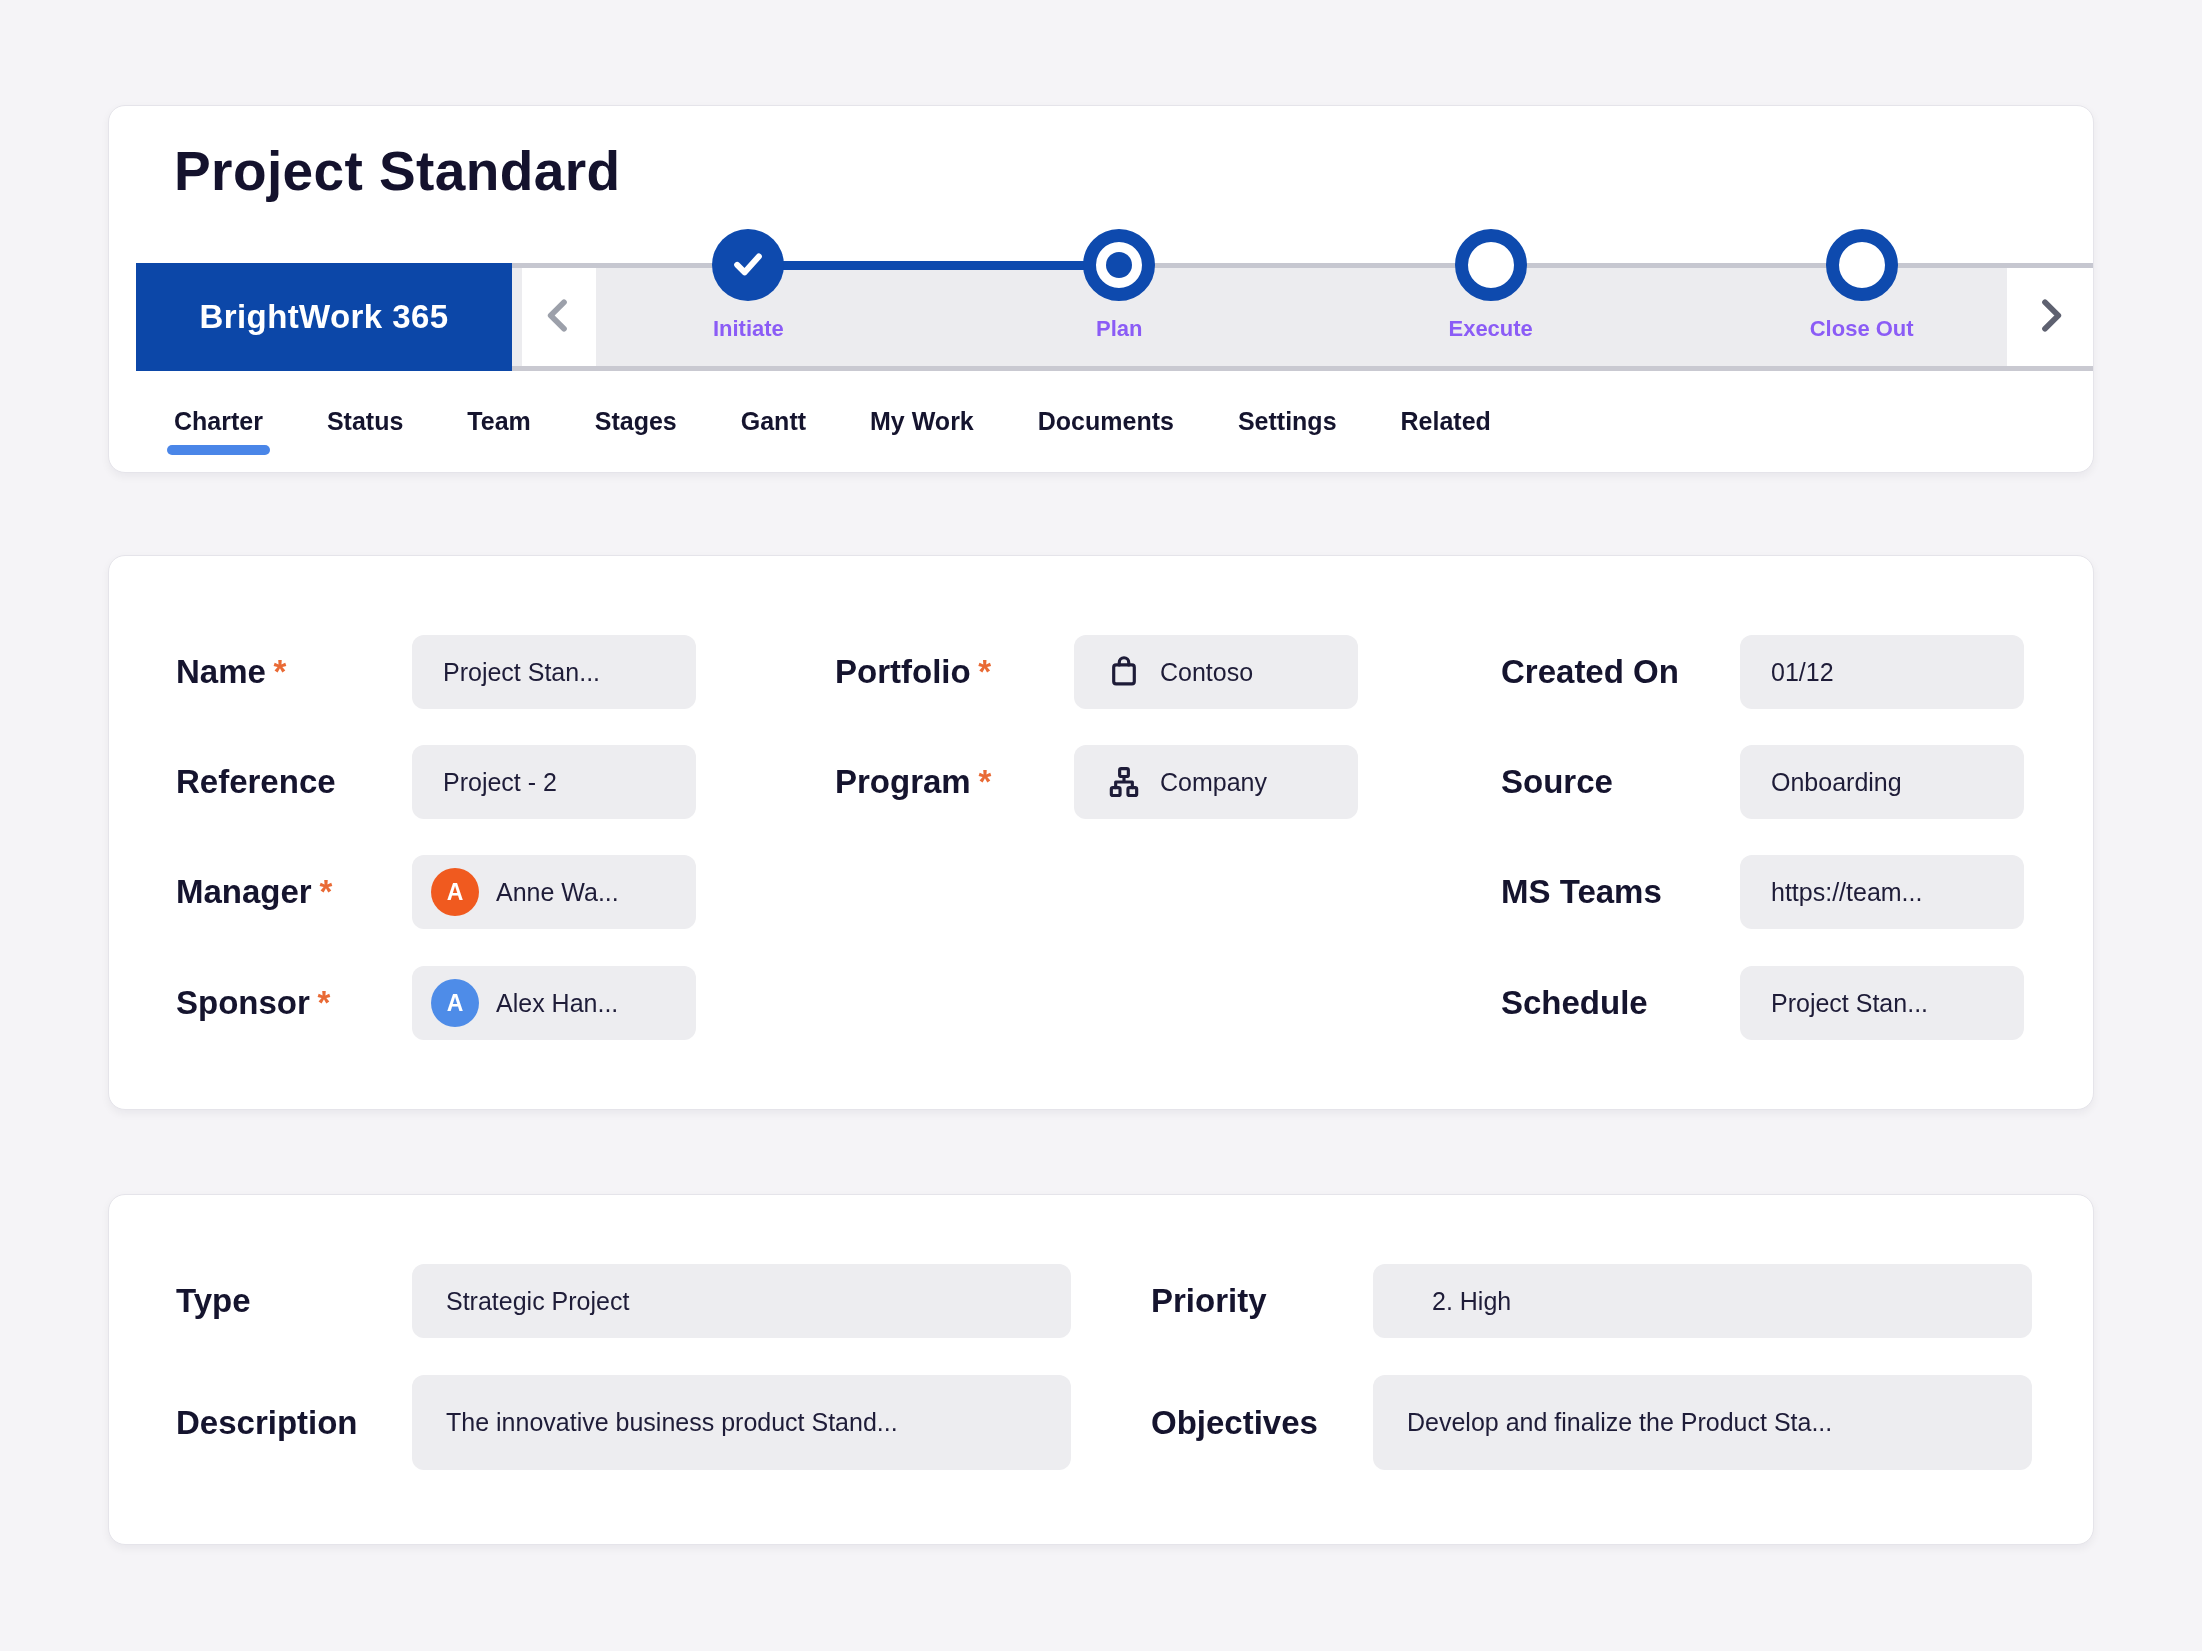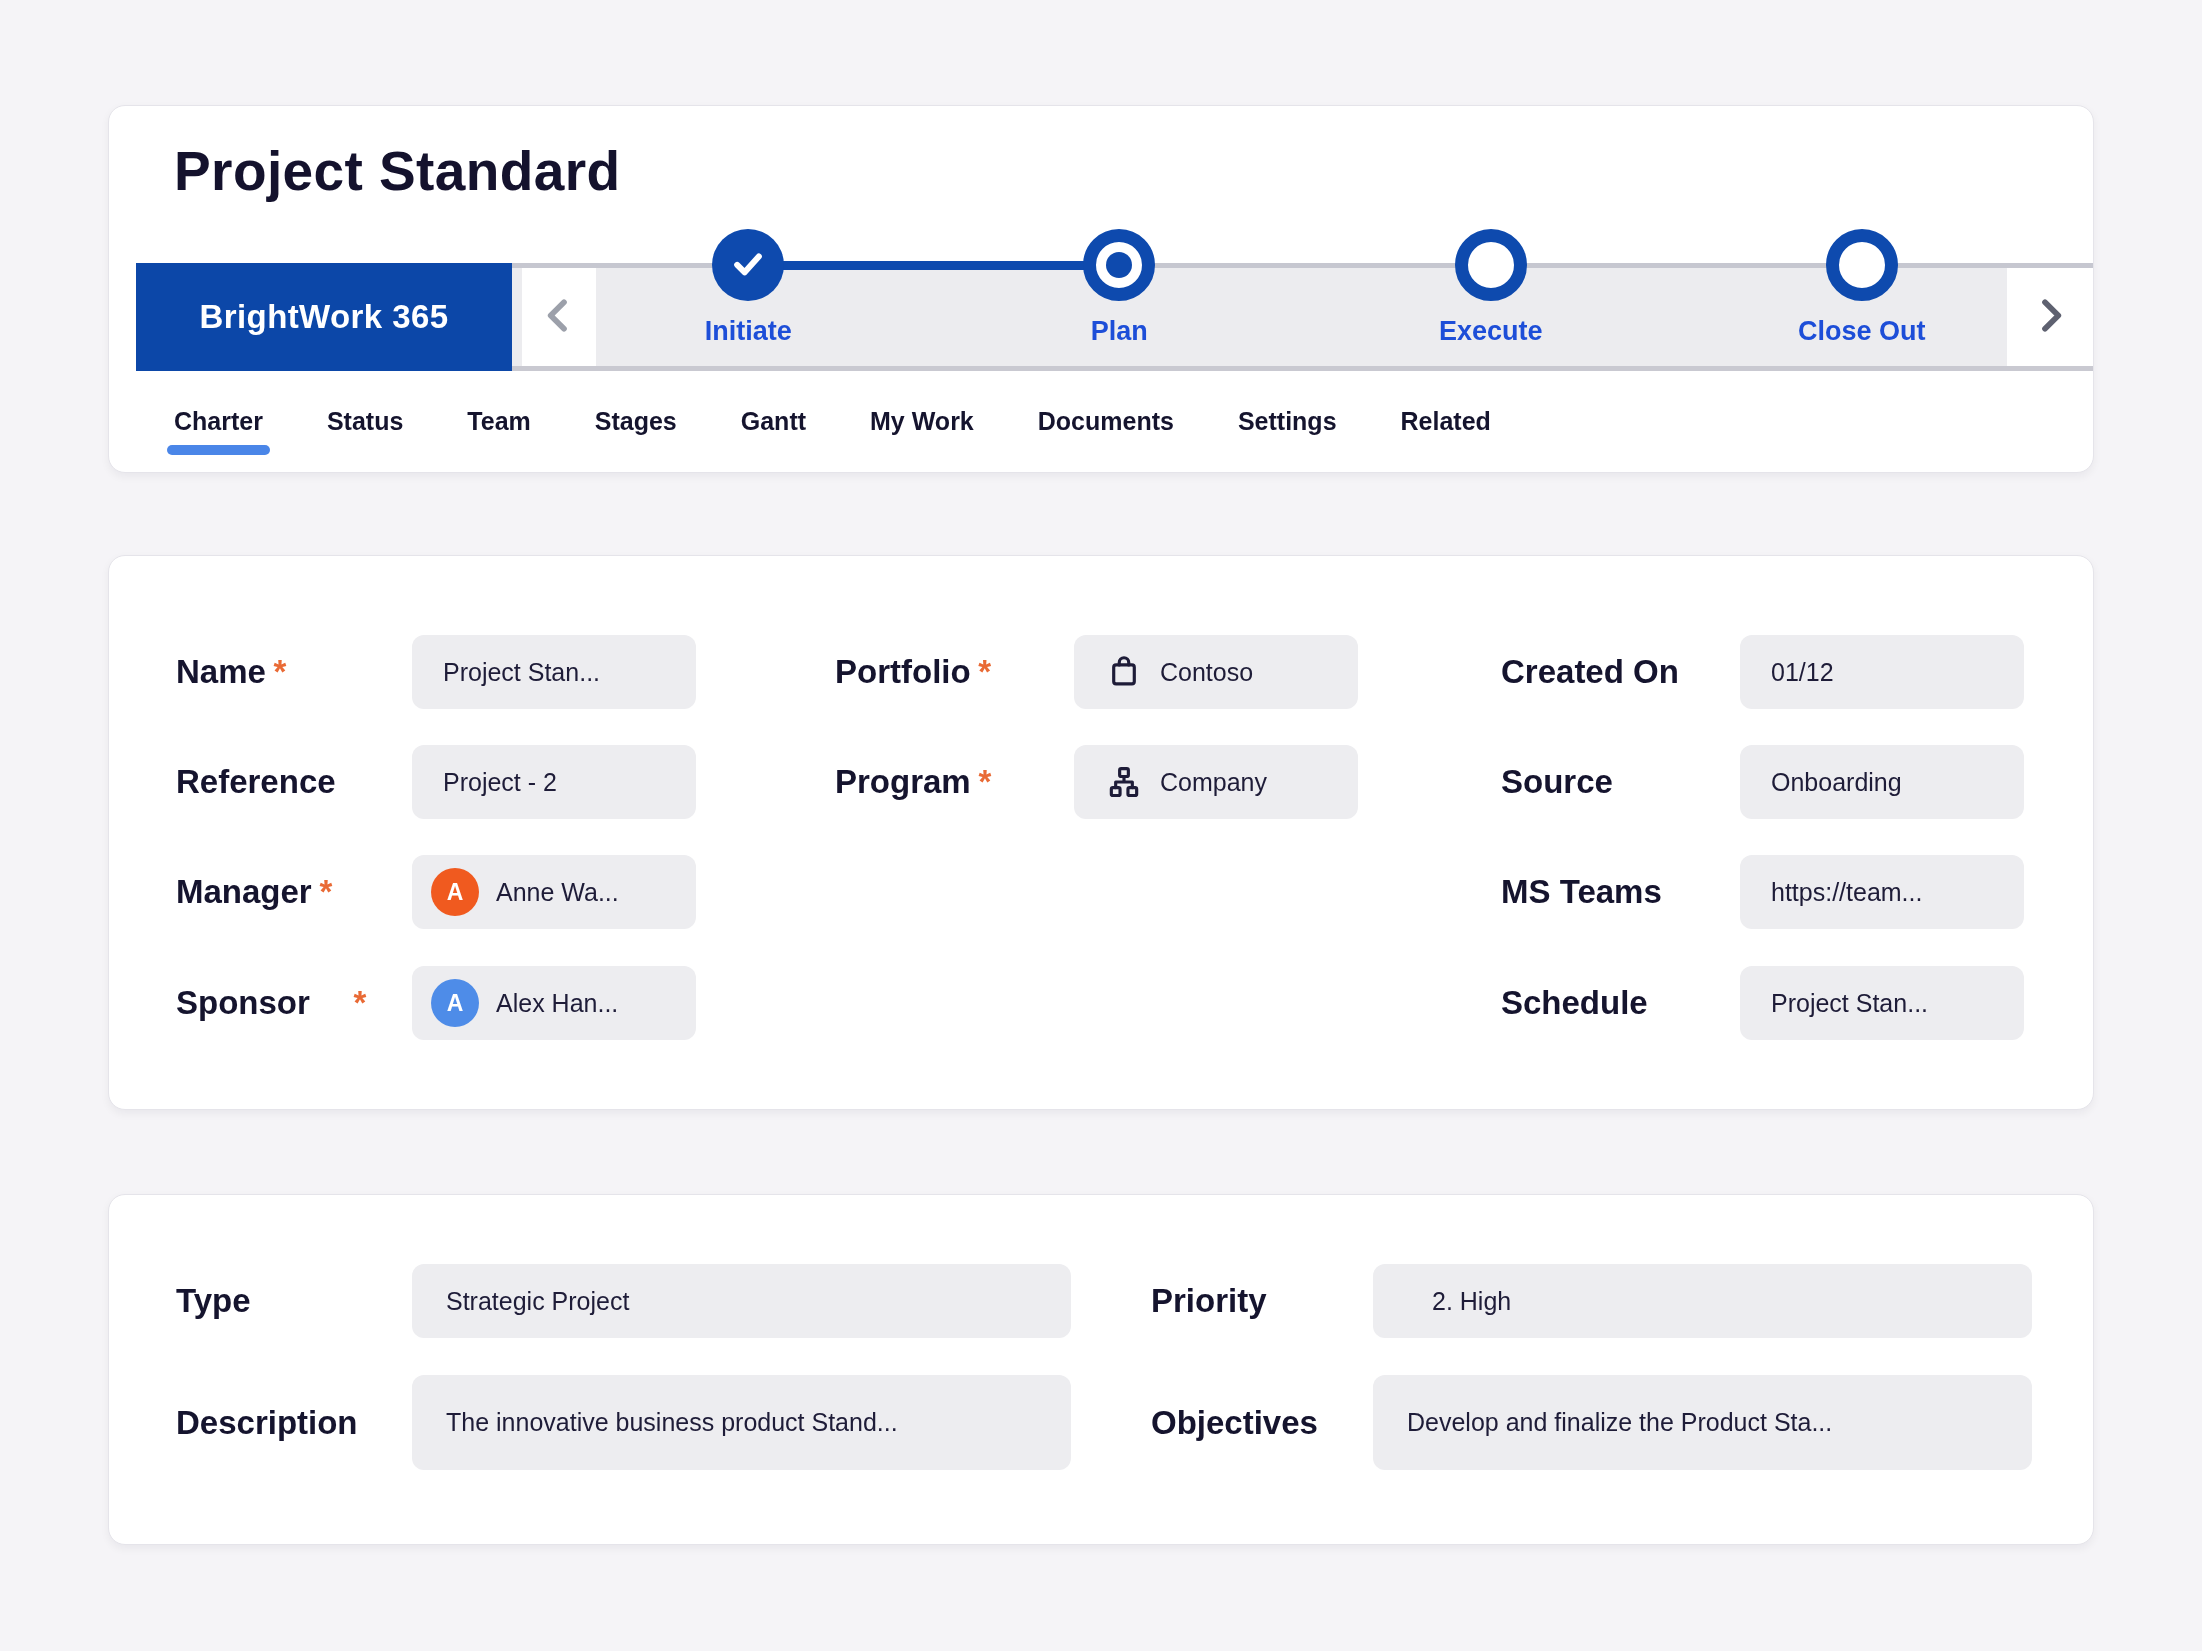--- a/index.html
+++ b/index.html
@@ -58,21 +58,21 @@
     display:flex; align-items:center; justify-content:center;
   }
   .stage-circle.done    { background:#0E4AAE; }
   .stage-circle.current { background:#FFFFFF; border:13px solid #0E4AAE; }
   .stage-circle.current::after {
     content:""; width:26px; height:26px; border-radius:50%; background:#0E4AAE;
   }
   .stage-circle.todo    { background:#FFFFFF; border:13px solid #0E4AAE; }
   .stage-label {
     position:absolute; top:48px; transform:translateX(-50%);
-    font-size:27px; font-weight:600; color:#1d4ed8; white-space:nowrap; z-index:2;
+    font-size:22px; font-weight:600; color:#8b5cf6; white-space:nowrap; z-index:2;
   }
   
   .tabs {
     position:absolute; left:65px; top:264px; height:102px;
     display:flex; align-items:center; gap:64px;
   }
   .tab {
     position:relative; font-size:25px; font-weight:600; color:#15142E;
     cursor:pointer; white-space:nowrap;
   }
@@ -241,21 +241,21 @@
     <span>Anne Wa...</span>
   </div>
 
   <div class="flabel" style="left:1392px; top:299px; height:74px;">
     <span>MS Teams</span>
   </div>
   <div class="ffield" style="left:1631px; top:299px; width:284px; height:74px;">
     <span>https://team...</span>
   </div>
 
-  <div class="flabel" style="left:67px; top:410px; height:74px;gap:36px;">
+  <div class="flabel" style="left:67px; top:410px; height:74px;">
     <span>Sponsor</span>
       <span class="req">*</span>
   </div>
   <div class="ffield" style="left:303px; top:410px; width:284px; height:74px;">
     <span class="avatar blue">A</span>
     <span>Alex Han...</span>
   </div>
 
   <div class="flabel" style="left:1392px; top:410px; height:74px;">
     <span>Schedule</span>

